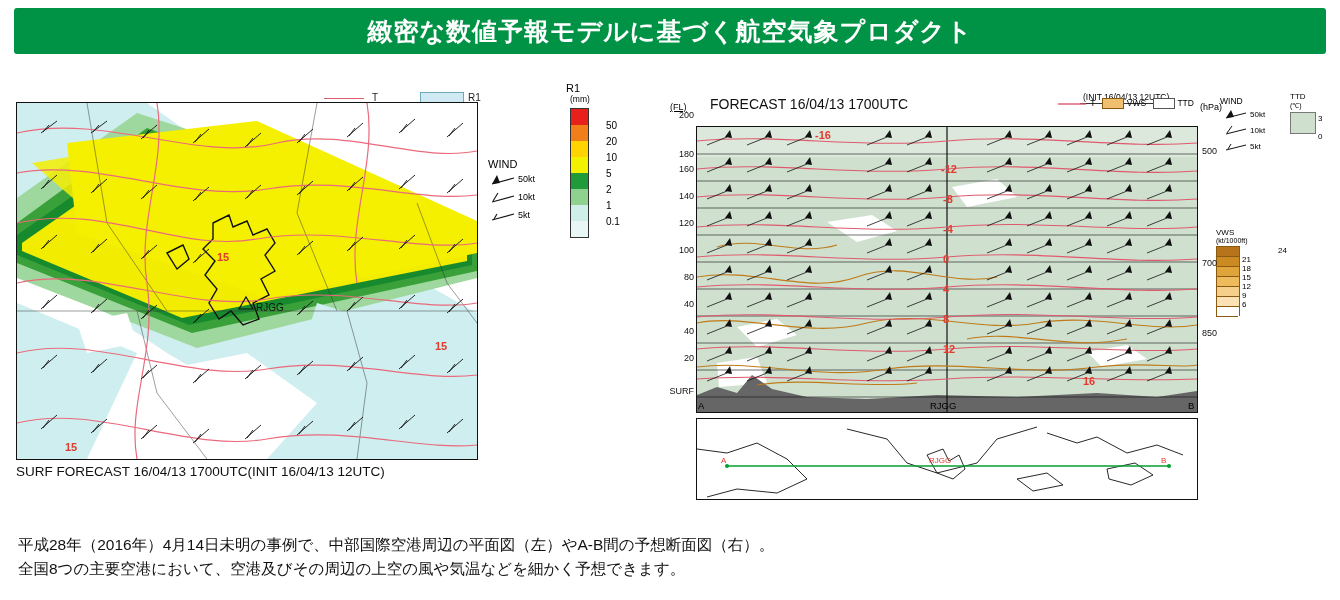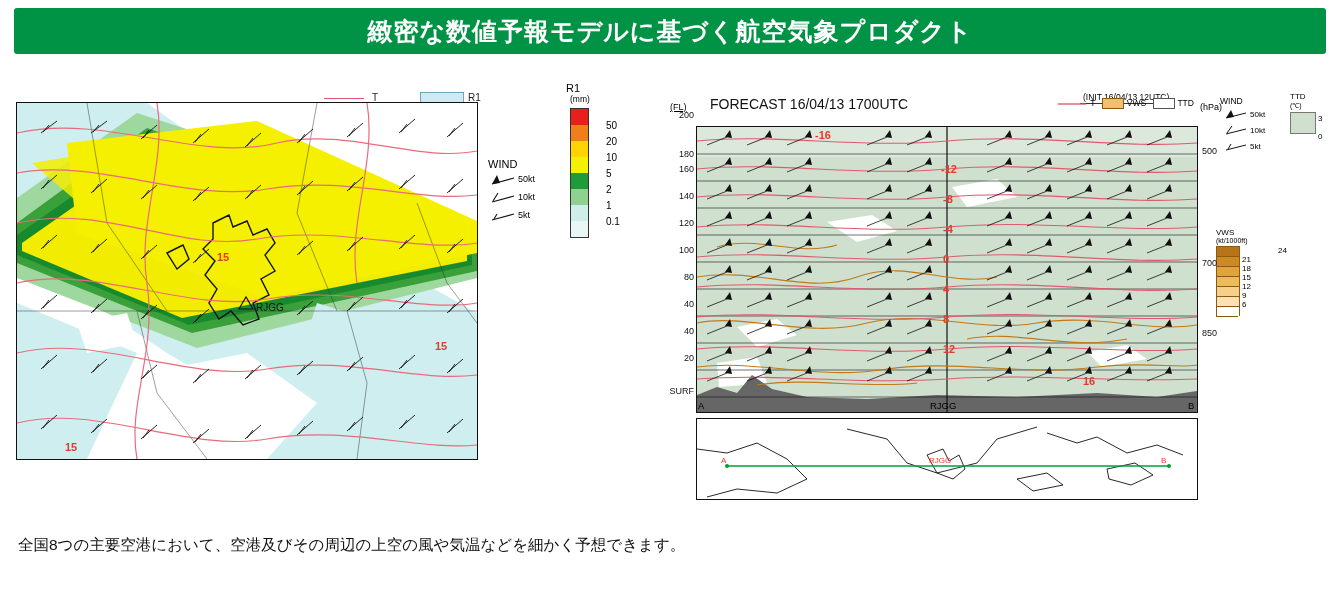--- a/index.html
+++ b/index.html
@@ -492,20 +492,21 @@
               <line x1="332" y1="327" x2="338" y2="319"></line>
             <line x1="382" y1="326" x2="398" y2="312"></line>
               <line x1="384" y1="325" x2="390" y2="317"></line>
             <line x1="430" y1="330" x2="446" y2="316"></line>
               <line x1="432" y1="329" x2="438" y2="321"></line>
           </g>
         </g>
       </svg>
     </div>
 
+    <div class="map-caption">SURF FORECAST 16/04/13 1700UTC(INIT 16/04/13 12UTC)</div>
   </div>
 
   <div class="r1-scale">
     <div class="r1-title">R1</div>
     <div class="r1-unit">(mm)</div>
     <div class="r1-bar">
       <div class="r1-cell" style="background:#e8201c"></div>
       <div class="r1-cell" style="background:#f07f1a"></div>
       <div class="r1-cell" style="background:#ffd400"></div>
       <div class="r1-cell" style="background:#f2f200"></div>
@@ -719,16 +720,17 @@
         <circle cx="30" cy="47" r="2" fill="#00a030"></circle>
         <circle cx="472" cy="47" r="2" fill="#00a030"></circle>
         <text x="24" y="44" font-size="8" fill="#e23b2e">A</text>
         <text x="232" y="44" font-size="8" fill="#e23b2e">RJGG</text>
         <text x="464" y="44" font-size="8" fill="#e23b2e">B</text>
       </svg>
     </div>
   </div>
 
   <div class="bottom-caption">
+    <div>平成28年（2016年）4月14日未明の事例で、中部国際空港周辺の平面図（左）やA-B間の予想断面図（右）。</div>
     <div>全国8つの主要空港において、空港及びその周辺の上空の風や気温などを細かく予想できます。</div>
   </div>
 
 </div>
 
 </body></html>

